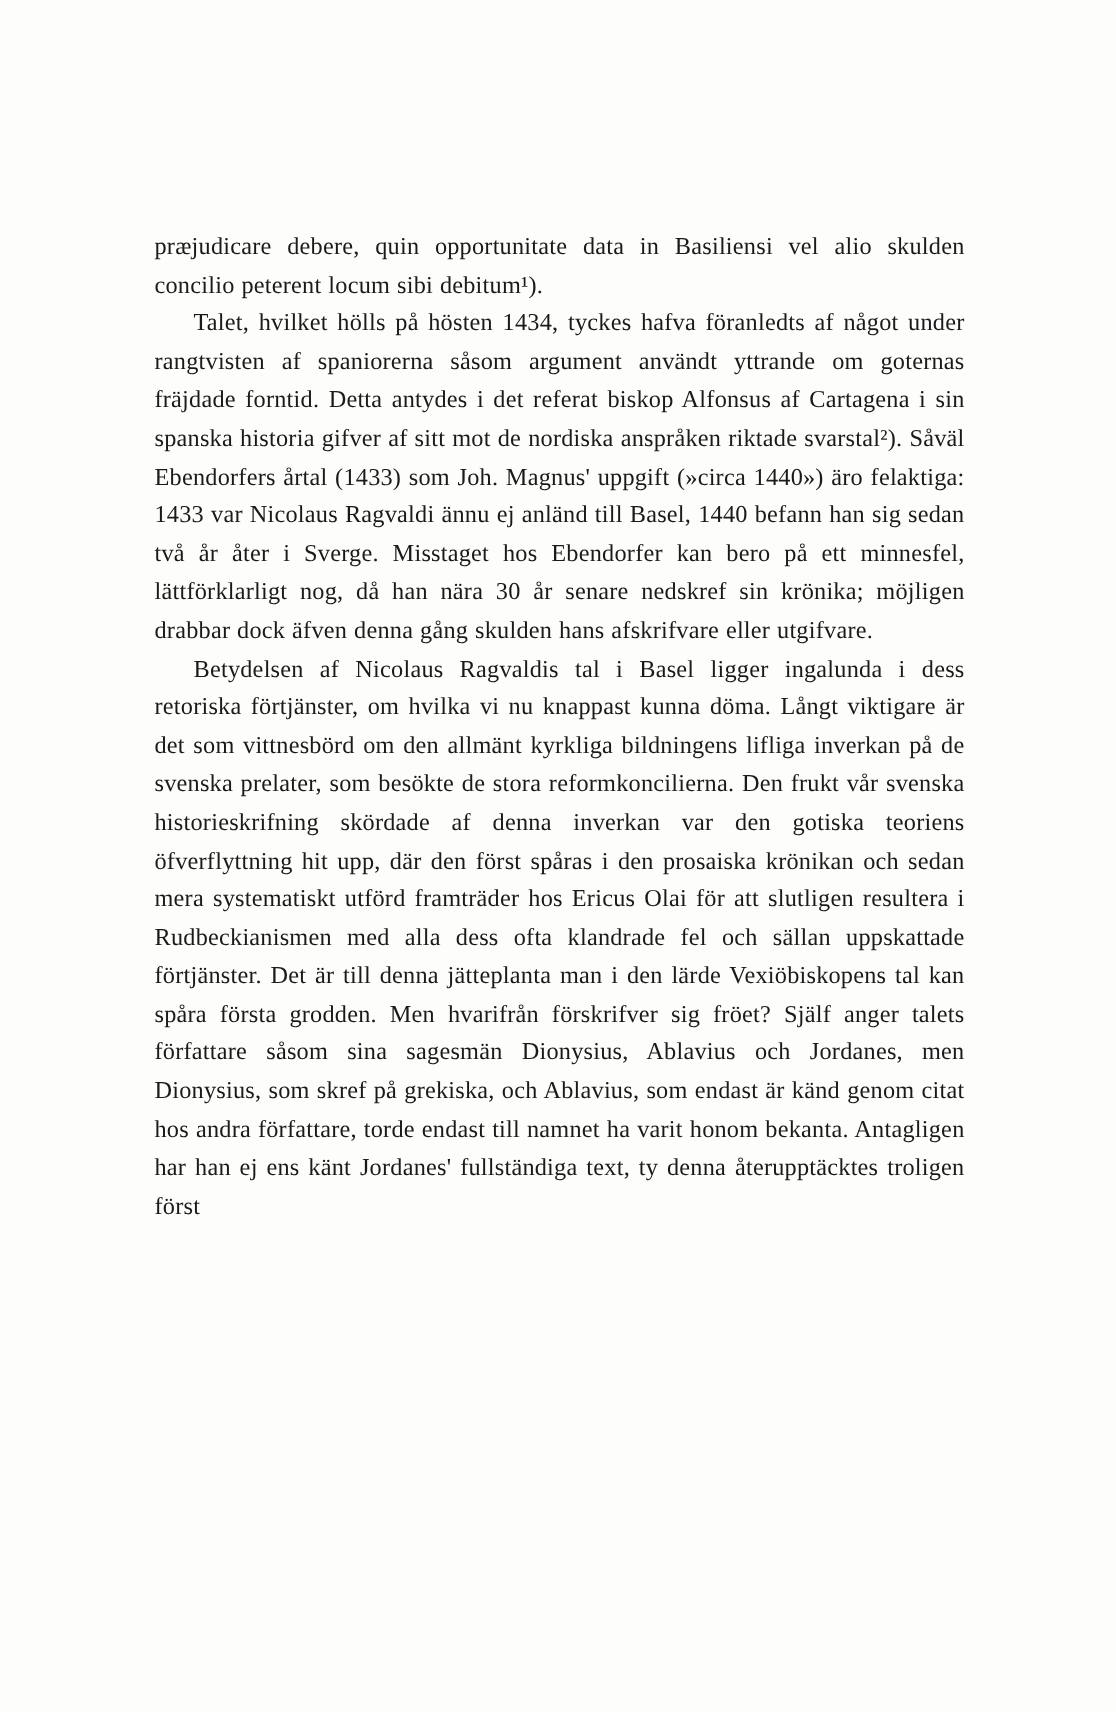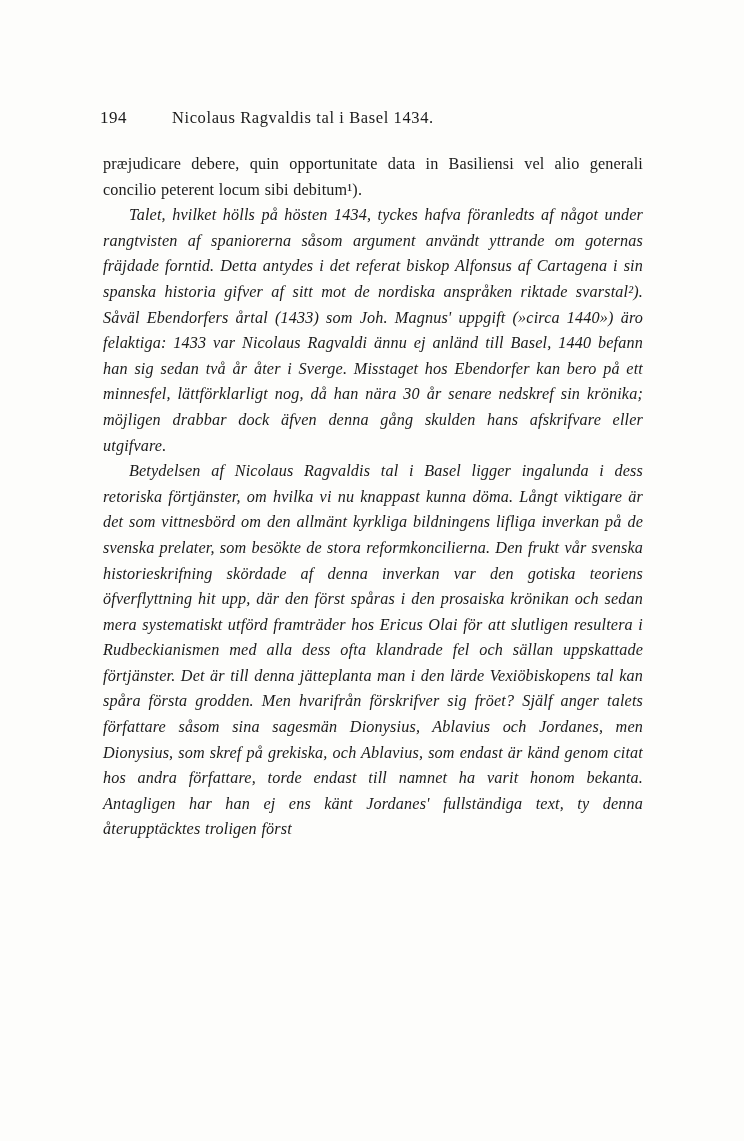--- a/index.html
+++ b/index.html
@@ -52,21 +52,20 @@
     font-size: 16.2px;
     line-height: 25.6px;
     text-align: justify;
     text-align-last: left;
     margin: 0 0 0 0;
     letter-spacing: 0.15px;
     word-spacing: 0.4px;
   }
   .para.indent {
     text-indent: 26px;
-    font-style: italic;
   }
   .notes {
     position: absolute;
     left: 103px;
     top: 905px;
     width: 540px;
     border-top: 0 none;
   }
   .note {
     font-size: 12.6px;
@@ -82,25 +81,21 @@
   .note.second {
     text-indent: 68px;
     margin-top: 7px;
   }
 </style>
 </head>
 <body>
 
 <div class="page">
 
-  <div class="header">
-    <span class="folio">194</span>
-    <span class="running-title">Nicolaus Ragvaldis tal i Basel 1434.</span>
-  </div>
 
   <div class="body-text">
-    <p class="para">præjudicare debere, quin opportunitate data in Basiliensi vel alio generali concilio peterent locum sibi debitum¹).</p>
+    <p class="para">præjudicare debere, quin opportunitate data in Basiliensi vel alio skulden concilio peterent locum sibi debitum¹).</p>
     <p class="para indent">Talet, hvilket hölls på hösten 1434, tyckes hafva föranledts af något under rangtvisten af spaniorerna såsom argument användt yttrande om goternas fräjdade forntid.  Detta antydes i det referat biskop Alfonsus af Cartagena i sin spanska historia gifver af sitt mot de nordiska anspråken riktade svarstal²).  Såväl Ebendorfers årtal (1433) som Joh. Magnus' uppgift (»circa 1440») äro felaktiga: 1433 var Nicolaus Ragvaldi ännu ej anländ till Basel, 1440 befann han sig sedan två år åter i Sverge.  Misstaget hos Ebendorfer kan bero på ett minnesfel, lättförklarligt nog, då han nära 30 år senare nedskref sin krönika; möjligen drabbar dock äfven denna gång skulden hans afskrifvare eller utgifvare.</p>
     <p class="para indent">Betydelsen af Nicolaus Ragvaldis tal i Basel ligger ingalunda i dess retoriska förtjänster, om hvilka vi nu knappast kunna döma.  Långt viktigare är det som vittnesbörd om den allmänt kyrkliga bildningens lifliga inverkan på de svenska prelater, som besökte de stora reformkoncilierna.  Den frukt vår svenska historieskrifning skördade af denna inverkan var den gotiska teoriens öfverflyttning hit upp, där den först spåras i den prosaiska krönikan och sedan mera systematiskt utförd framträder hos Ericus Olai för att slutligen resultera i Rudbeckianismen med alla dess ofta klandrade fel och sällan uppskattade förtjänster.  Det är till denna jätteplanta man i den lärde Vexiöbiskopens tal kan spåra första grodden.  Men hvarifrån förskrifver sig fröet?  Själf anger talets författare såsom sina sagesmän Dionysius, Ablavius och Jordanes, men Dionysius, som skref på grekiska, och Ablavius, som endast är känd genom citat hos andra författare, torde endast till namnet ha varit honom bekanta.  Antagligen har han ej ens känt Jordanes' fullständiga text, ty denna återupptäcktes troligen först</p>
   </div>
 
 
 </div>
 
 </body></html>

